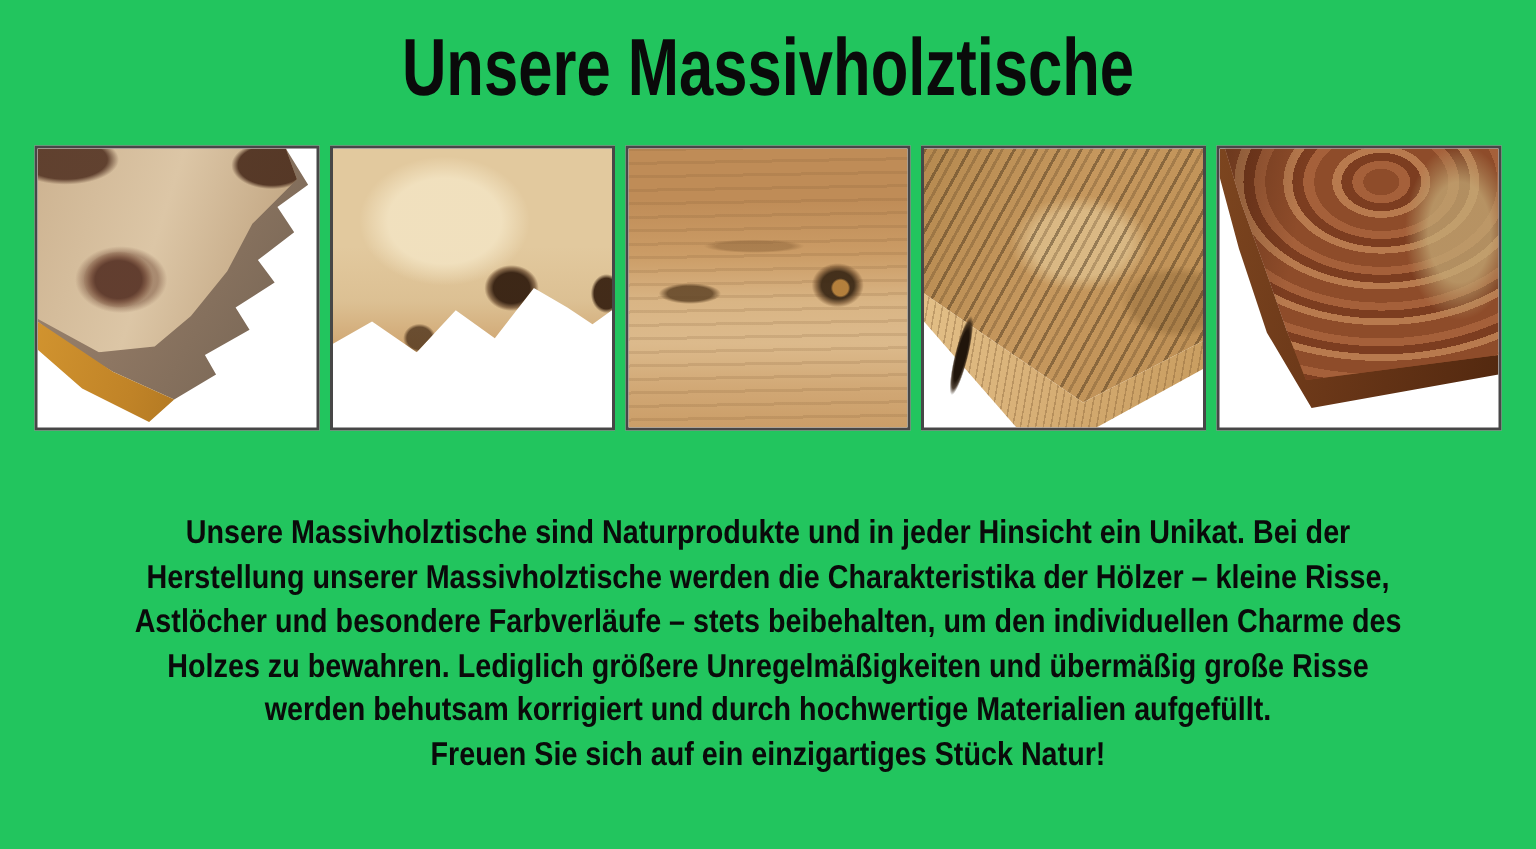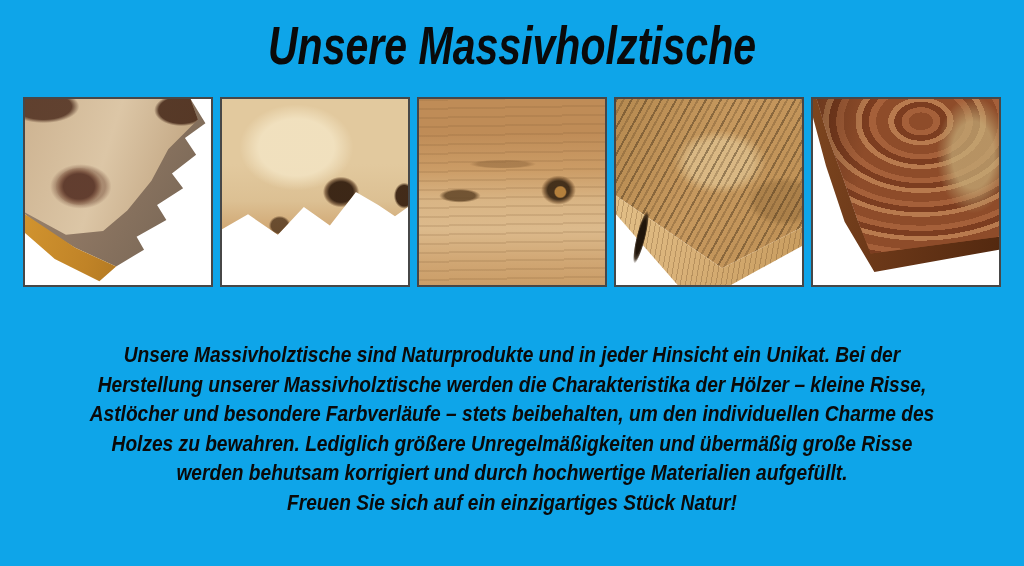--- a/index.html
+++ b/index.html
@@ -3,21 +3,21 @@
 <meta charset="utf-8">
 <style>
   * { box-sizing: border-box; }
   html, body { margin: 0; padding: 0; }
   body {
     width: 1024px; height: 566px;
     background: #ffffff;
     font-family: "Liberation Sans", sans-serif;
     overflow: hidden;
   }
-  .page { position: relative; width: 1024px; height: 566px; background: #0ea5e9; font-style: italic; }
+  .page { position: relative; width: 1024px; height: 566px; background: #22c55e; }
 
   
   .title {
     margin: 0; padding-top: 15px;
     width: 100%;
     text-align: center;
     font-size: 54px; line-height: 60px; font-weight: 700;
     color: #0a0a0a;
     transform: scaleX(0.76);
     transform-origin: 50% 50%;

